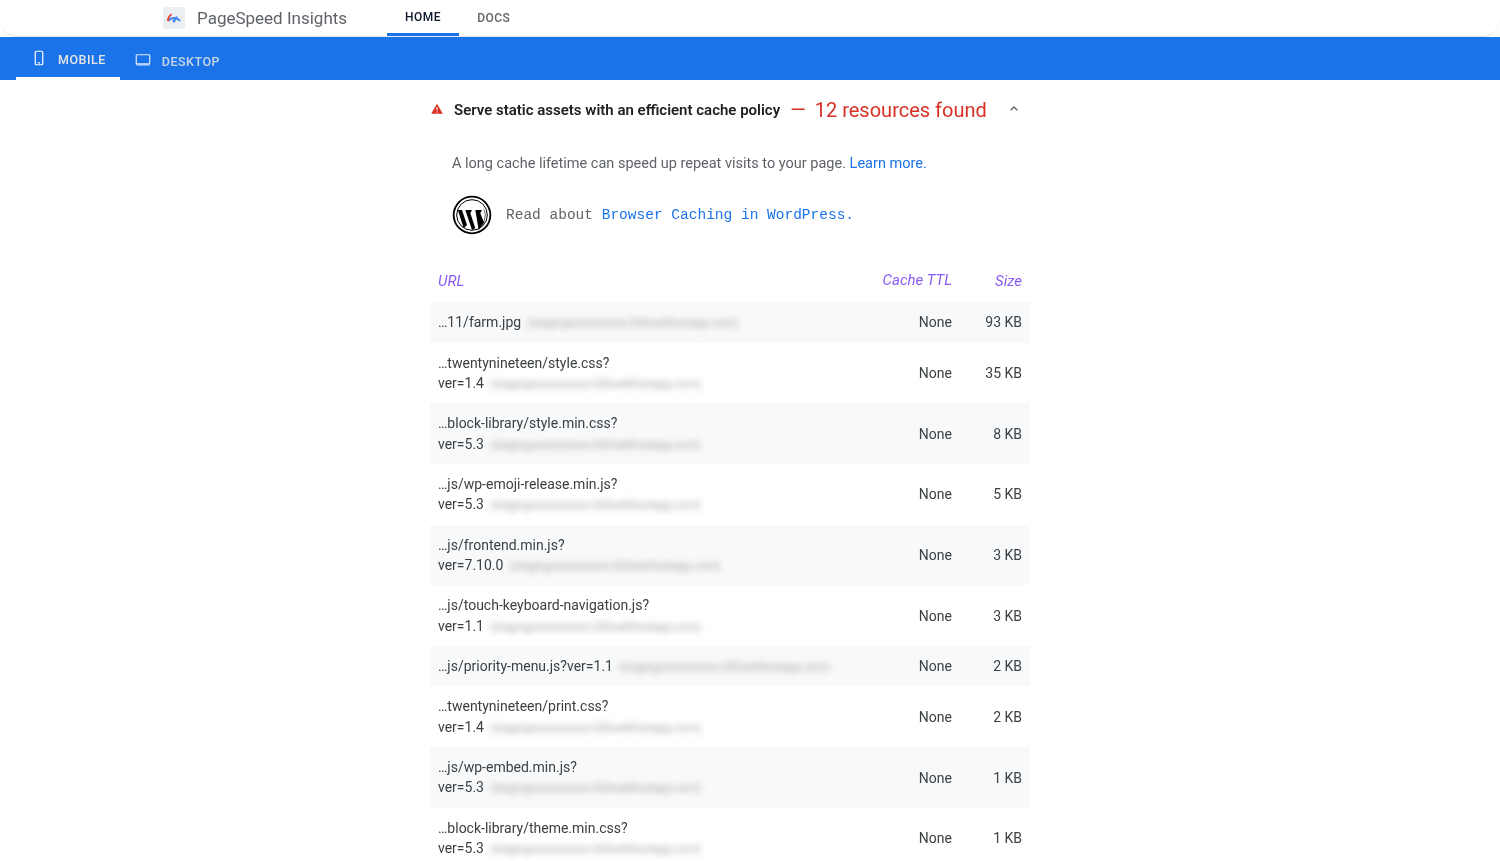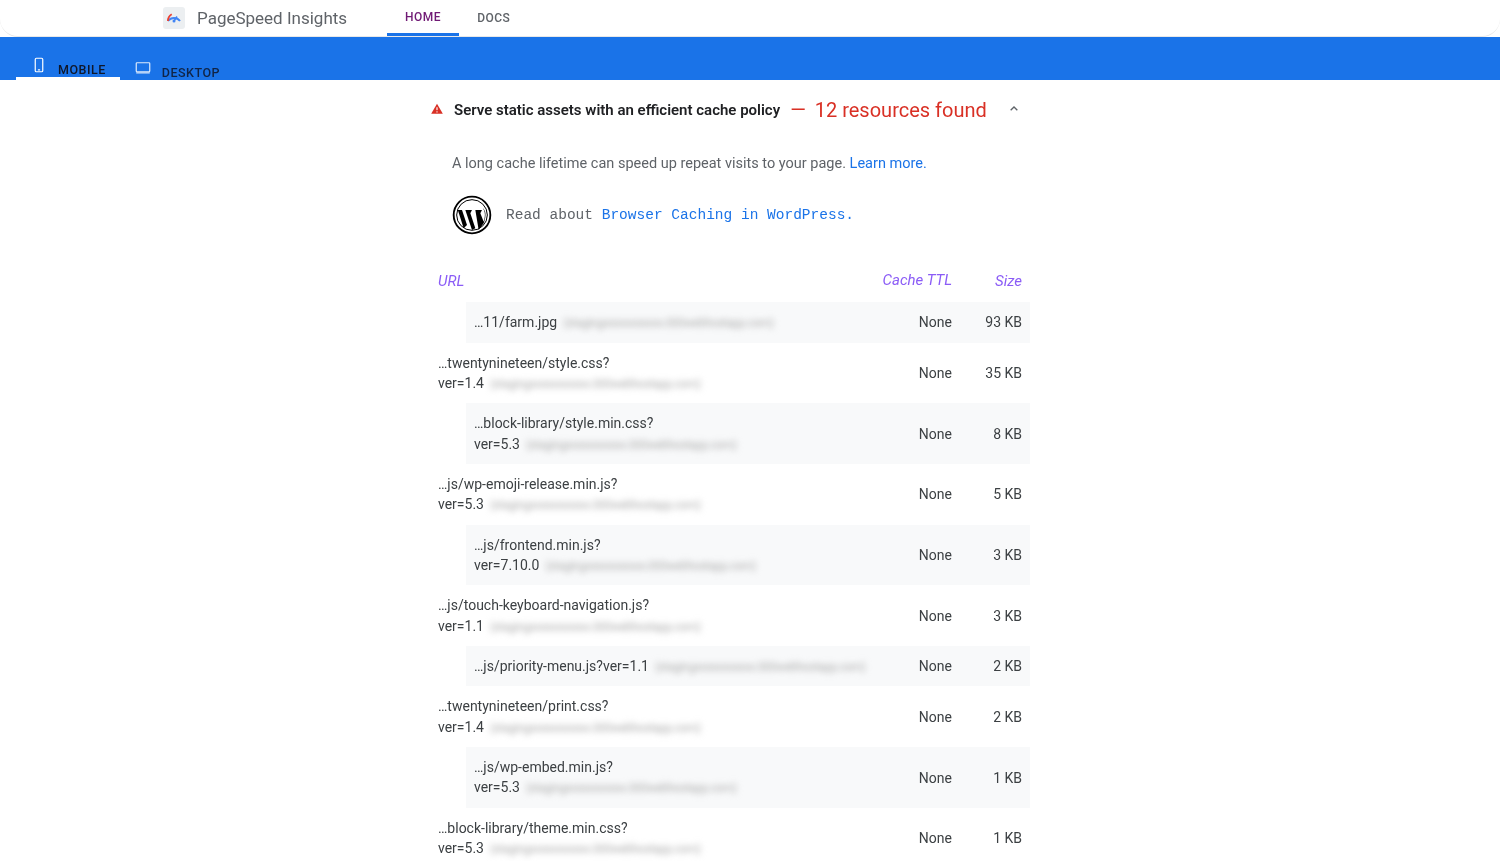--- a/index.html
+++ b/index.html
@@ -6,25 +6,25 @@
 body { font-family: Roboto, Arial, sans-serif; font-size: 14px; color: #202124; background: #fff; }
 
 
 .header { display: flex; align-items: center; height: 37px; padding: 0 20px; border-bottom: 1px solid #e8e8e8; border-radius: 18px; }
 .logo-wrap { display: flex; align-items: center; gap: 12px; margin-left: 143px; }
 .logo-icon { width: 22px; height: 22px; background: #eceff1; border-radius: 3px; position: relative; display:flex; align-items:center; justify-content:center; }
 .logo-icon svg { width: 18px; height: 18px; }
 .logo-title { font-size: 17px; color: #5f6368; font-weight: 400; }
 .tabs-top { display: flex; margin-left: 40px; height: 100%; }
 .tab-top { display: flex; align-items: center; padding: 0 18px; font-size: 12px; font-weight: 500; letter-spacing: 0.5px; color: #5f6368; cursor: pointer; text-transform: uppercase; height: 100%; }
-.tab-top.active { color: #701a75; border-bottom: 3px solid #1a73e8; }
+.tab-top.active { color: #0f172a; border-bottom: 3px solid #1a73e8; }
 
 
 .device-bar { background: #1a73e8; height: 43px; display: flex; align-items: flex-end; padding: 0 16px; }
-.device-tab { display: flex; align-items: flex-end; gap: 10px; padding: 0 14px; height: 38px; font-size: 12.5px; font-weight: 500; letter-spacing: 0.5px; color: #0f172a; cursor: pointer; opacity: 0.85; }
+.device-tab { display: flex; align-items: center; gap: 10px; padding: 0 14px; height: 38px; font-size: 12.5px; font-weight: 500; letter-spacing: 0.5px; color: #e5e5e5; cursor: pointer; opacity: 0.85; }
 .device-tab.active { opacity: 1; border-bottom: 3px solid #fff; }
 .device-tab svg { width: 18px; height: 18px; fill: none; stroke: #fff; stroke-width: 1.6; }
 
 .audit-wrap { width: 600px; margin-left: 430px; margin-top: 18px; }
 
 .audit-header { display: flex; align-items: center; gap: 10px; }
 .alert-icon { width: 14px; height: 14px; }
 .audit-title { font-size: 15px; font-weight: 600; color: #202124; }
 .audit-count { font-size: 20px; color: #d93025; }
 .audit-toggle { margin-left: auto; color: #5f6368; cursor: pointer; padding-right: 8px; }
@@ -40,21 +40,21 @@
 
 .table { margin-top: 28px; width: 100%; }
 .thead, .trow { display: grid; grid-template-columns: 1fr 70px 70px; align-items: center; }
 .thead { padding: 8px 8px 12px 8px; }
 .th { font-size: 15px; color: #8b5cf6; font-style: italic; }
 .th-url { }
 .th-ttl { text-align: right; line-height: 1.3; }
 .th-size { text-align: right; }
 
 .trow { padding: 10px 8px; font-size: 14px; }
-.trow.striped { background: #f8f9fa; margin-left: 36px; }
+.trow.striped { background: #f8f9fa; }
 .url-cell { display: block; line-height: 1.45; color: #3c4043; }
 .url-main { }
 .url-blur { display: inline-block; filter: blur(3px); color: #b0b0b0; margin-left: 6px; font-size: 12px; letter-spacing: -0.5px; user-select: none; }
 .url-domain { color: #5f6368; font-size: 13.5px; }
 .ttl-cell, .size-cell { text-align: right; color: #3c4043; }
 
 .trow.highlight { border: 2px solid #5c4bff; border-radius: 2px; padding: 8px 6px; }
 
 </style>
 </head>

